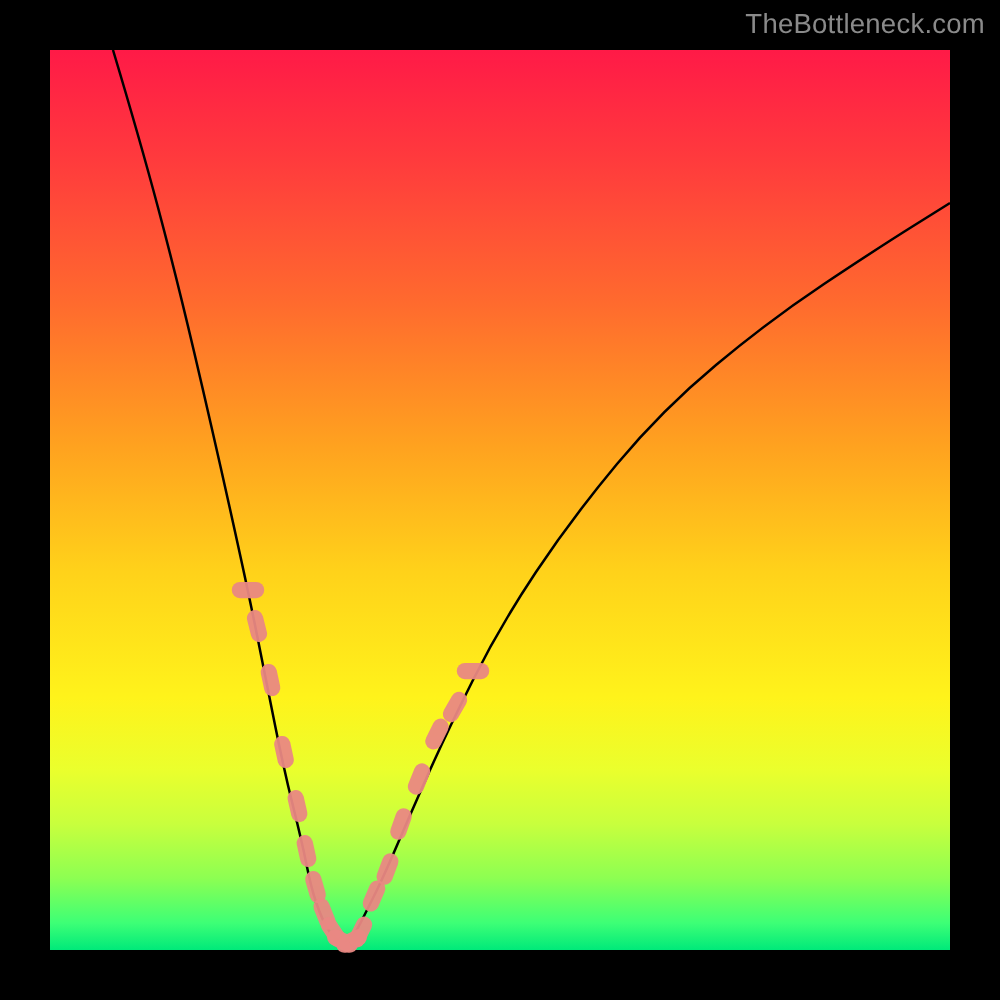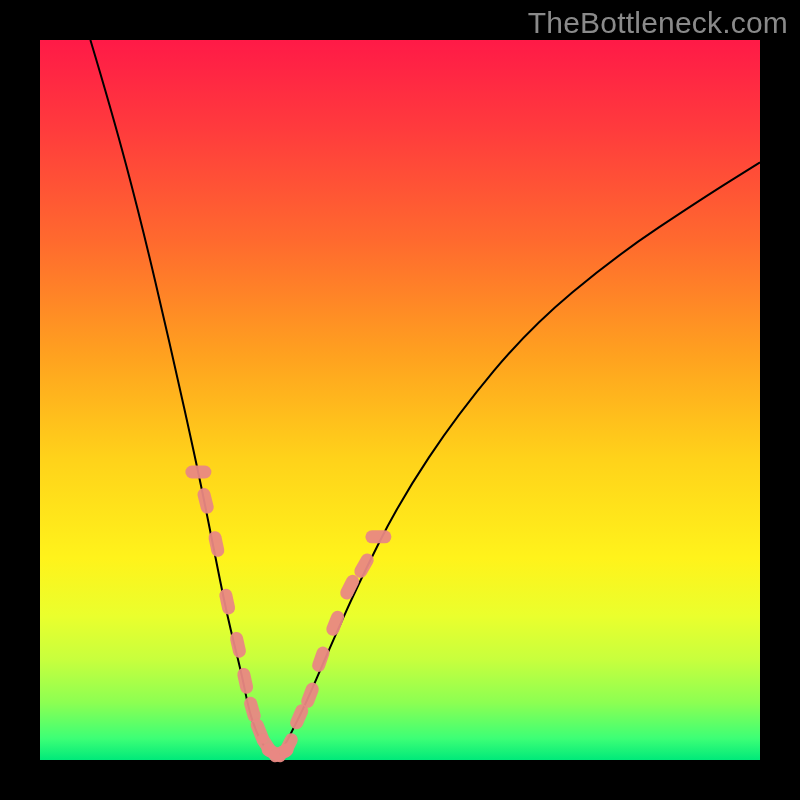--- a/index.html
+++ b/index.html
@@ -37,21 +37,21 @@
       #8dff52 92%,
       #3dff76 97%,
       #00e97a 100%
     );
   }
   .watermark {
     position: absolute;
     top: 6px;
     right: 12px;
     color: #8a8a8a;
-    font-size: 30px;
+    font-size: 22px;
     font-weight: 400;
     letter-spacing: 0.2px;
     user-select: none;
   }
   svg.curves {
     position: absolute;
     left: 0;
     top: 0;
     width: 720px;
     height: 720px;

